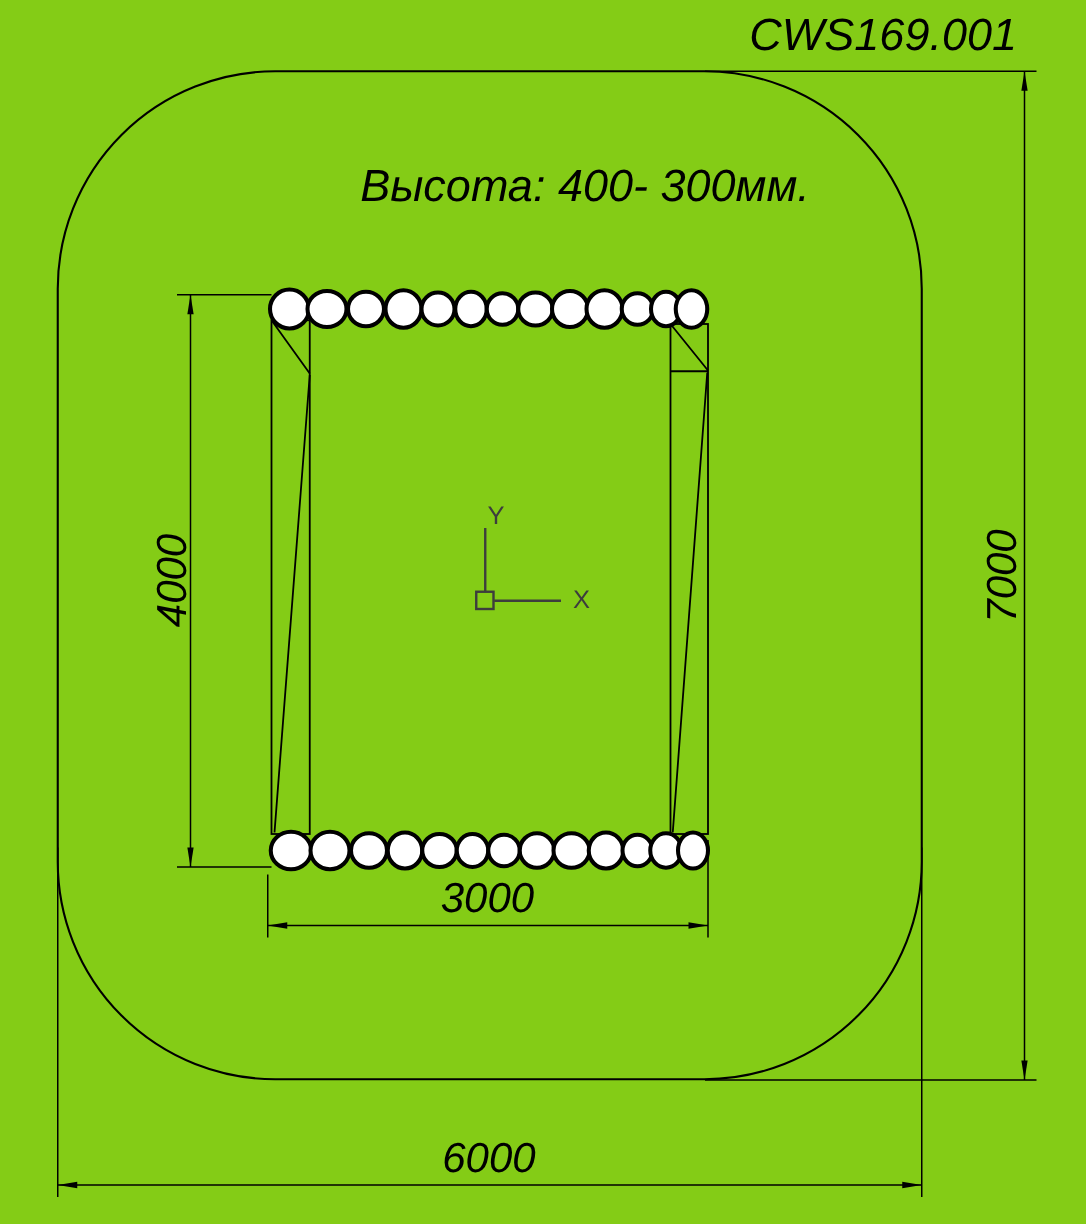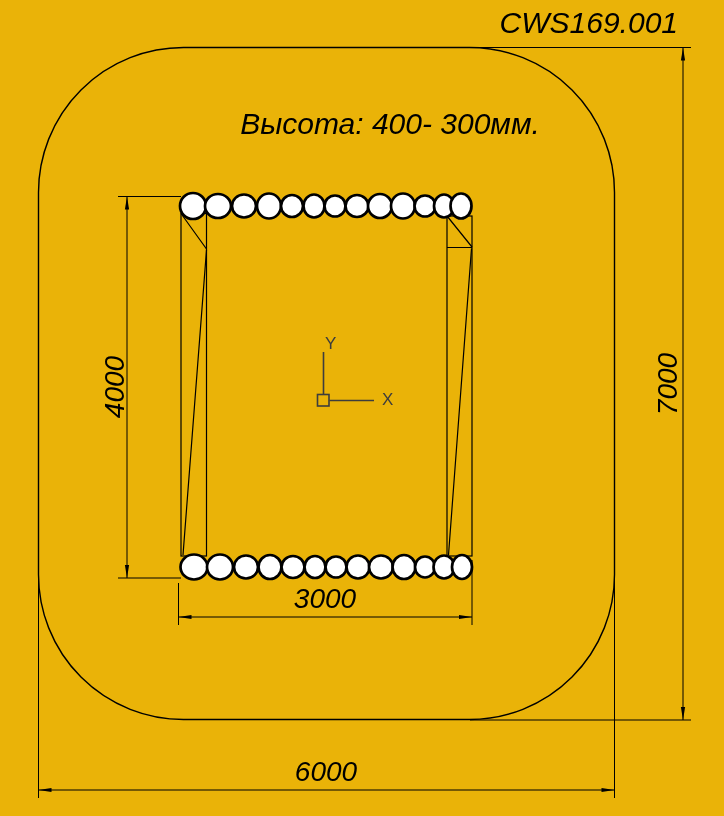--- a/index.html
+++ b/index.html
@@ -1,17 +1,17 @@
 <!DOCTYPE html>
 <html style="--line: #000000; --ucs: #3d3d3d;"><head>
 <meta charset="utf-8">
 <style>
   :root { --line:#000000; --ucs:#3d3d3d; }
   html,body { margin:0; padding:0; background:#ffffff; }
-  .sheet { width:724px; height:816px; position:relative; background:#eab308; overflow:hidden; }
+  .sheet { width:724px; height:816px; position:relative; background:#84cc16; overflow:hidden; }
   svg { display:block; }
   text { fill:var(--line); }
   .t-title { font: italic 30px "Liberation Sans", sans-serif; }
   .t-note  { font: italic 30px "Liberation Sans", sans-serif; }
   .t-dim   { font: italic 28px "Liberation Sans", sans-serif; }
   .t-ucs   { font: 17px "Liberation Sans", sans-serif; fill:var(--ucs); }
   .outline { fill:none; stroke:var(--line); stroke-width:1.4; }
   .ln      { fill:none; stroke:var(--line); stroke-width:1.2; }
   .log     { fill:#ffffff; stroke:var(--line); stroke-width:2.7; }
   .dim     { stroke:var(--line); stroke-width:1; fill:none; }

